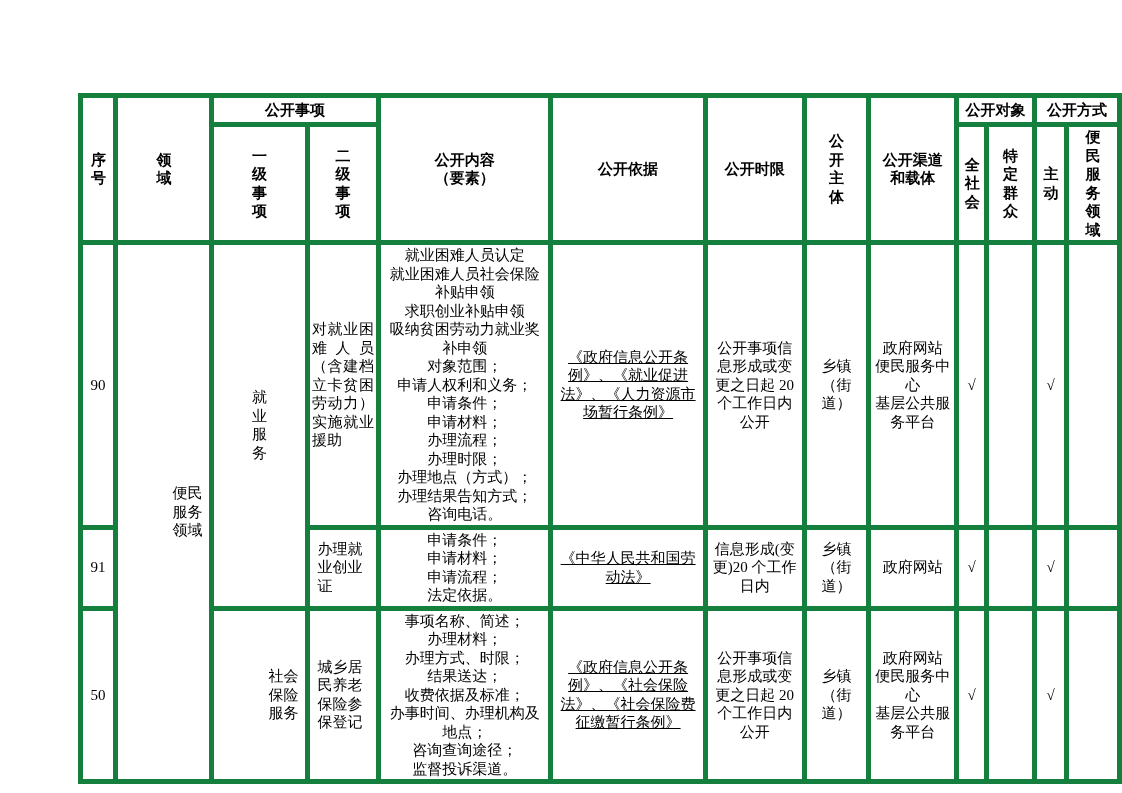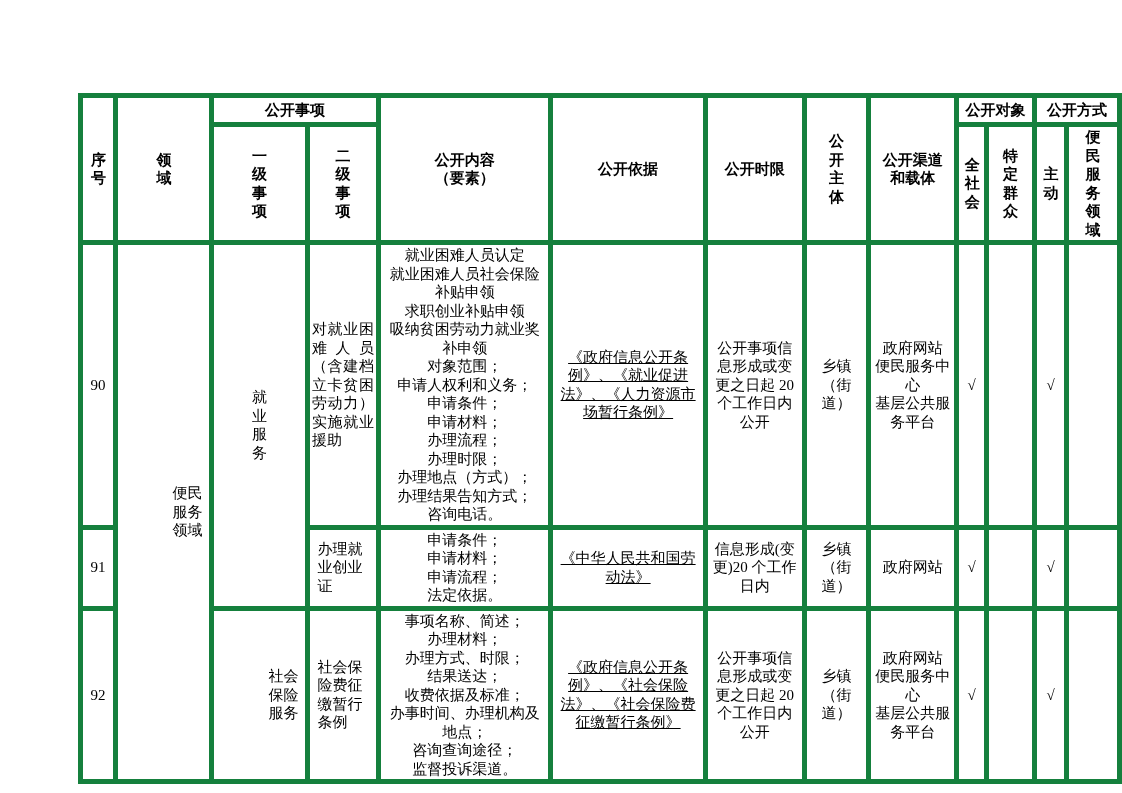--- a/index.html
+++ b/index.html
@@ -117,24 +117,24 @@
       <td class="cell-tl">信息形成(变更)20 个工作日内</td>
       <td>乡镇（街道）</td>
       <td class="pre">政府网站</td>
       <td class="chk">√</td>
       <td class="chk"></td>
       <td class="chk">√</td>
       <td class="chk"></td>
     </tr>
 
     <tr class="r92">
-      <td>92</td>
+      <td>50</td>
       <td><span class="wb w3">社会保险服务</span></td>
       <td>
-            <div class="blk4">社会保险费征缴暂行条例</div>
+            <div class="blk4">城乡居民养老保险参保登记</div>
           </td>
       <td class="cell-content pre">事项名称、简述；
 办理材料；
 办理方式、时限；
 结果送达；
 收费依据及标准；
 办事时间、办理机构及地点；
 咨询查询途径；
 监督投诉渠道。</td>
       <td class="cell-basis">《政府信息公开条例》、《社会保险法》、《社会保险费征缴暂行条例》</td>

